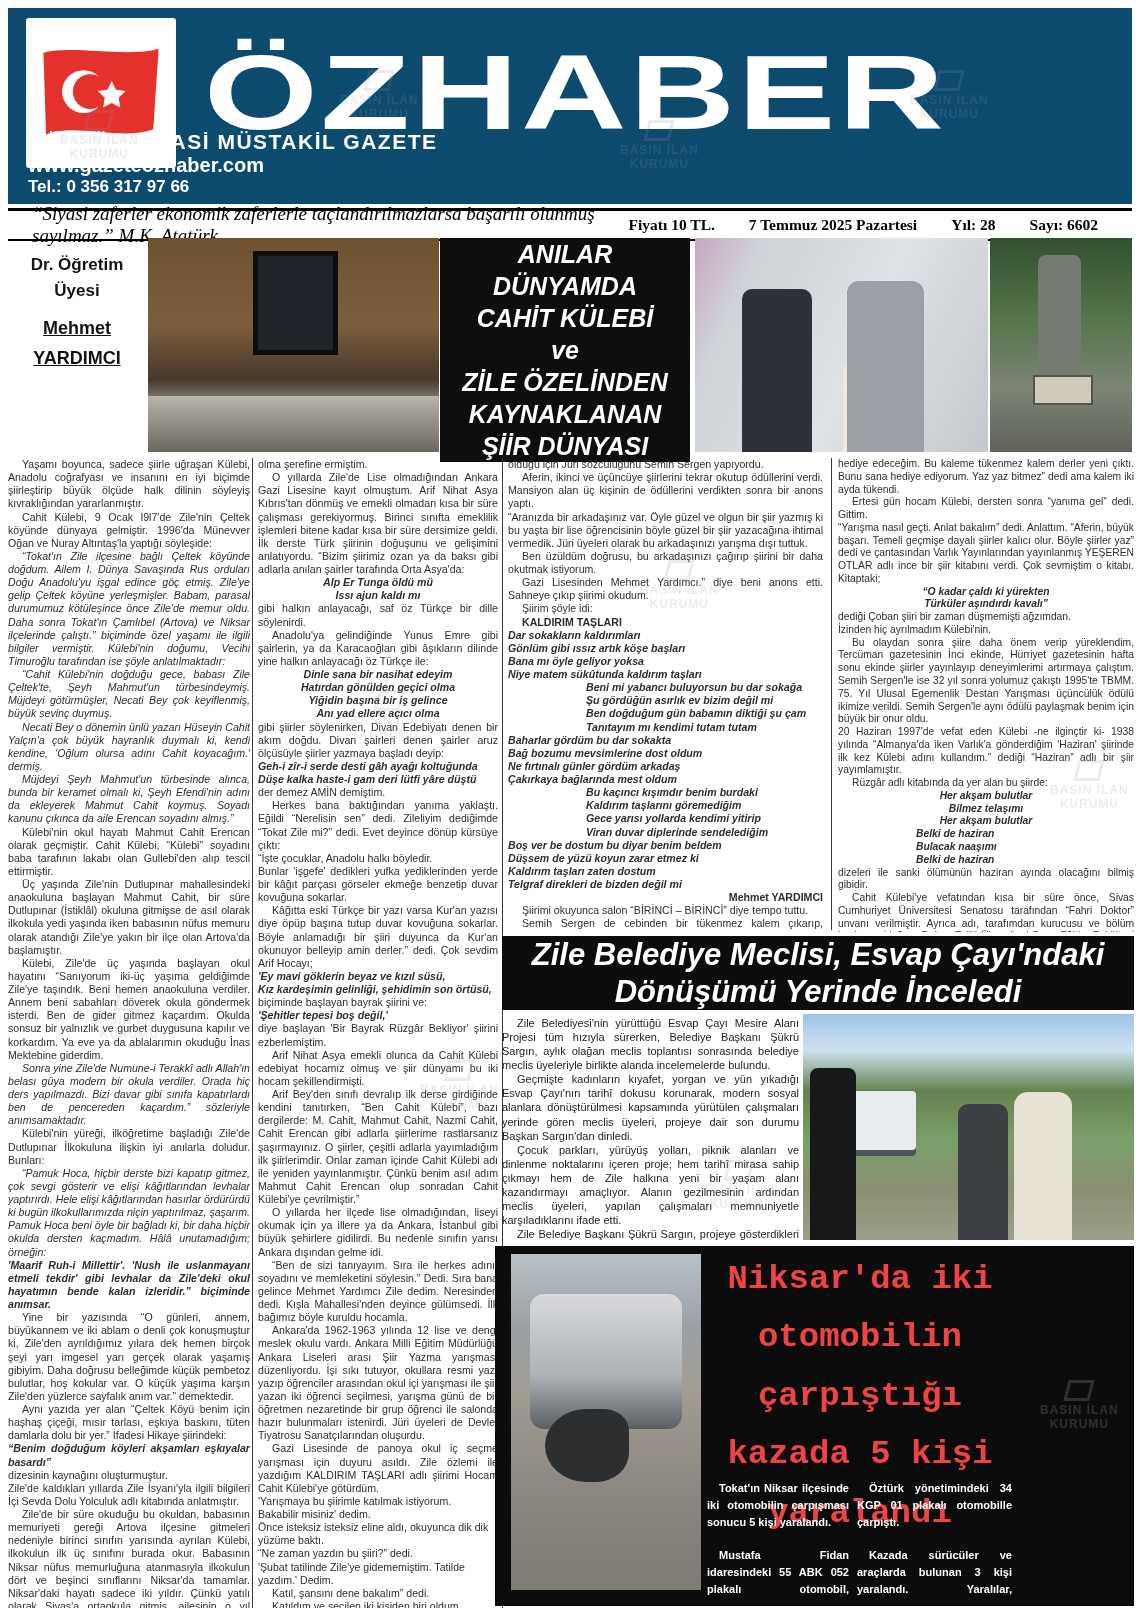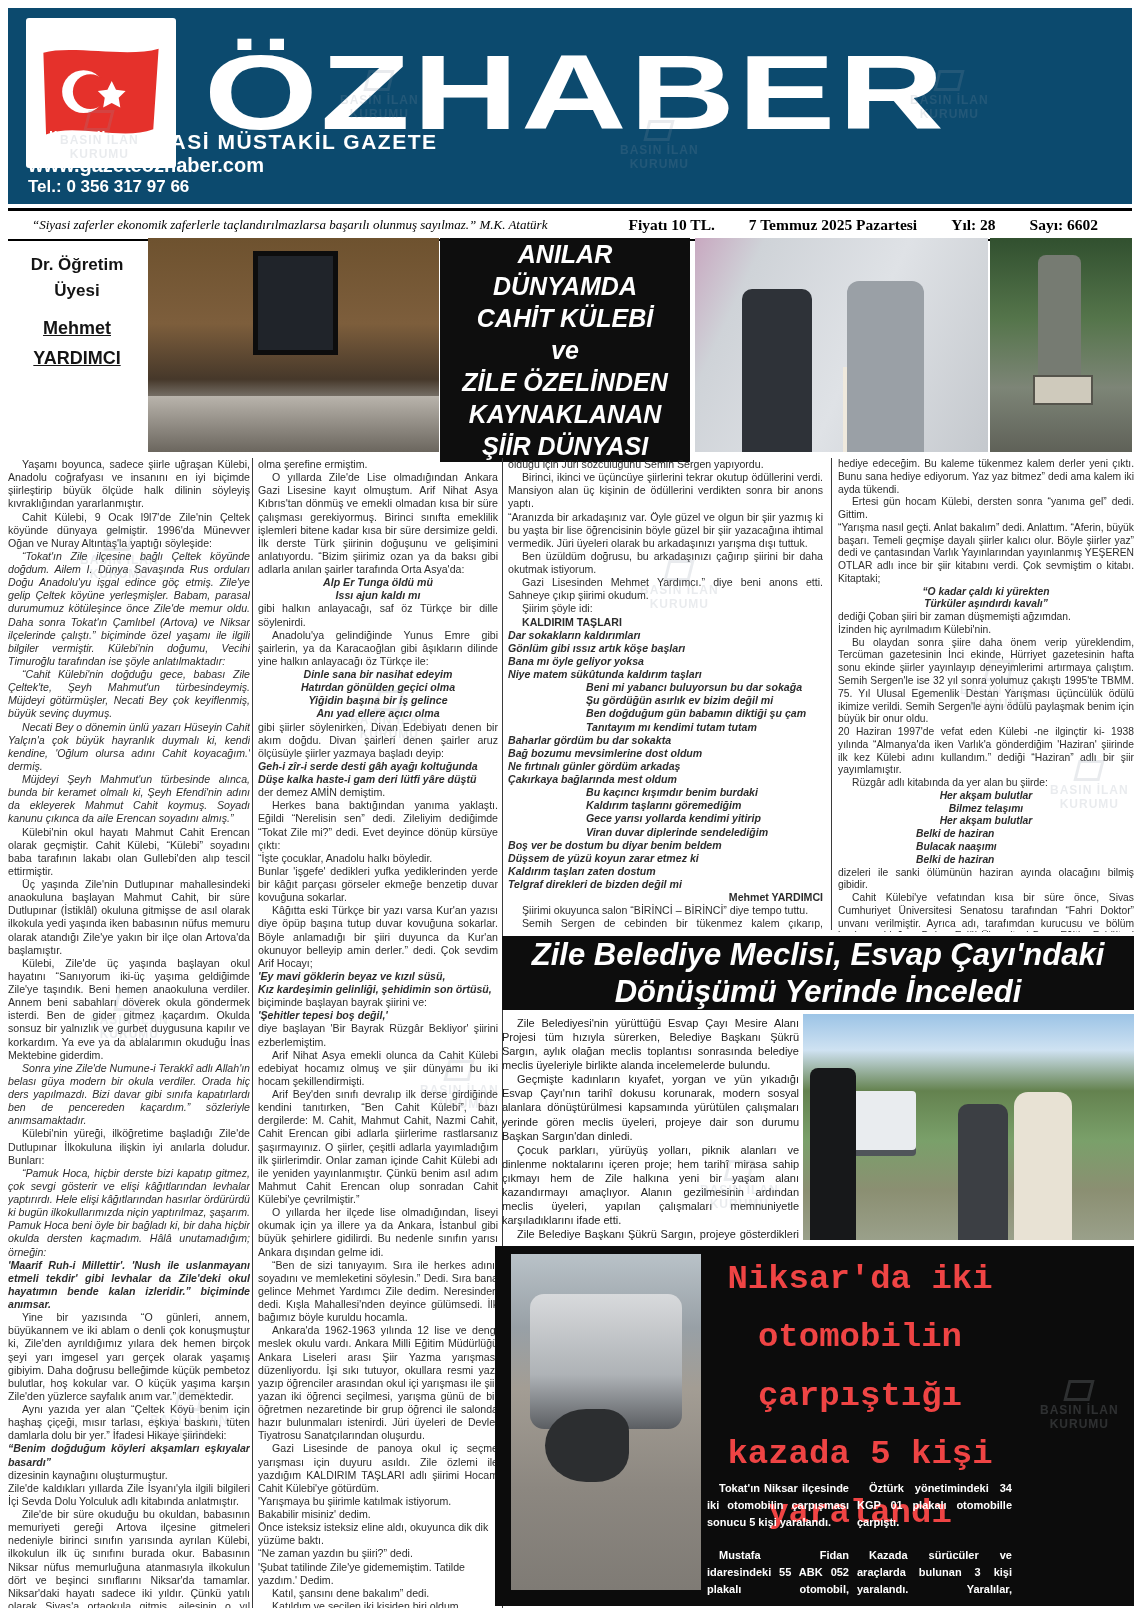--- a/index.html
+++ b/index.html
@@ -20,21 +20,21 @@
         transform:scaleX(1.38);transform-origin:left center;white-space:nowrap;}
   .banner-row{position:absolute;left:20px;right:14px;bottom:7px;display:flex;
         justify-content:space-between;align-items:baseline;color:#fff;font-weight:bold;flex-direction:column;}
   .tagline{font-size:21px;letter-spacing:1.5px;}
   .website{font-size:20px;}
   .phone{font-size:17px;}
   
   .infobar{position:absolute;left:8px;top:208px;width:1124px;height:28px;
         border-top:3px solid #000;border-bottom:2px solid #000;display:flex;align-items:center;
         font-family:"Liberation Serif",serif;color:#000;}
-  .quote{flex:1;font-style:italic;font-size:13px;padding-left:24px;}
+  .quote{flex:1;font-style:italic;font-size:19px;padding-left:24px;}
   .ib{font-weight:bold;font-size:15.5px;margin-right:34px;white-space:nowrap;}
   
   .authorbox{position:absolute;left:8px;top:252px;width:138px;text-align:center;color:#141414;}
   .a-pre{font-weight:bold;font-size:17px;line-height:1.55;white-space:pre-line;margin-bottom:8px;}
   .a-name{font-weight:bold;font-size:18px;line-height:1.7;text-decoration:underline;}
   .photo{position:absolute;overflow:hidden;}
   .photo-meeting{left:148px;top:238px;width:291px;height:214px;
       background:linear-gradient(180deg,#6e522f 0%,#7d5e3c 40%,#46382a 66%,#8d8a84 78%,#5c564e 100%);}
   .photo-meeting::before{content:"";position:absolute;left:36%;top:6%;width:26%;height:44%;
       background:#20242a;border:5px solid #0d0d0d;}
@@ -242,21 +242,21 @@
 Önce isteksiz isteksiz eline aldı, okuyunca dik dik
  yüzüme baktı.
 “Ne zaman yazdın bu şiiri?” dedi.
 'Şubat tatilinde Zile'ye gidememiştim. Tatilde
 yazdım.' Dedim.</p>
       <p class="p-n">Katıl, şansını dene bakalım” dedi.</p>
       <p class="p-n">Katıldım ve seçilen iki kişiden biri oldum.</p>
     </div>
   <div class="col col3">
       <p class="p-nf">olduğu için Jüri sözcülüğünü Semih Sergen yapıyordu.</p>
-      <p class="p-n">Birinci, ikinci ve üçüncüye şiirlerini tekrar okutup ödüllerini verdi.  Mansiyon alan üç kişinin de ödüllerini verdikten sonra bir anons yaptı.</p>
+      <p class="p-n">Aferin, ikinci ve üçüncüye şiirlerini tekrar okutup ödüllerini verdi.  Mansiyon alan üç kişinin de ödüllerini verdikten sonra bir anons yaptı.</p>
       <p class="p-nf">“Aranızda bir arkadaşınız var. Öyle güzel ve olgun bir şiir yazmış ki bu yaşta bir lise öğrencisinin böyle güzel bir şiir yazacağına ihtimal vermedik. Jüri üyeleri olarak bu arkadaşınızı yarışma dışı tuttuk.</p>
       <p class="p-n">Ben üzüldüm doğrusu, bu arkadaşınızı çağırıp şiirini bir daha okutmak istiyorum.</p>
       <p class="p-n">Gazi Lisesinden Mehmet Yardımcı.”  diye beni anons etti. Sahneye çıkıp şiirimi okudum.</p>
       <p class="p-n">Şiirim şöyle idi:</p>
       <p class="p-h">KALDIRIM TAŞLARI</p>
       <p class="p-pl">Dar sokakların kaldırımları
 Gönlüm gibi ıssız artık köşe başları
 Bana mı öyle geliyor yoksa
 Niye matem sükûtunda kaldırım taşları</p>
       <p class="p-pi">Beni mi yabancı buluyorsun bu dar sokağa

